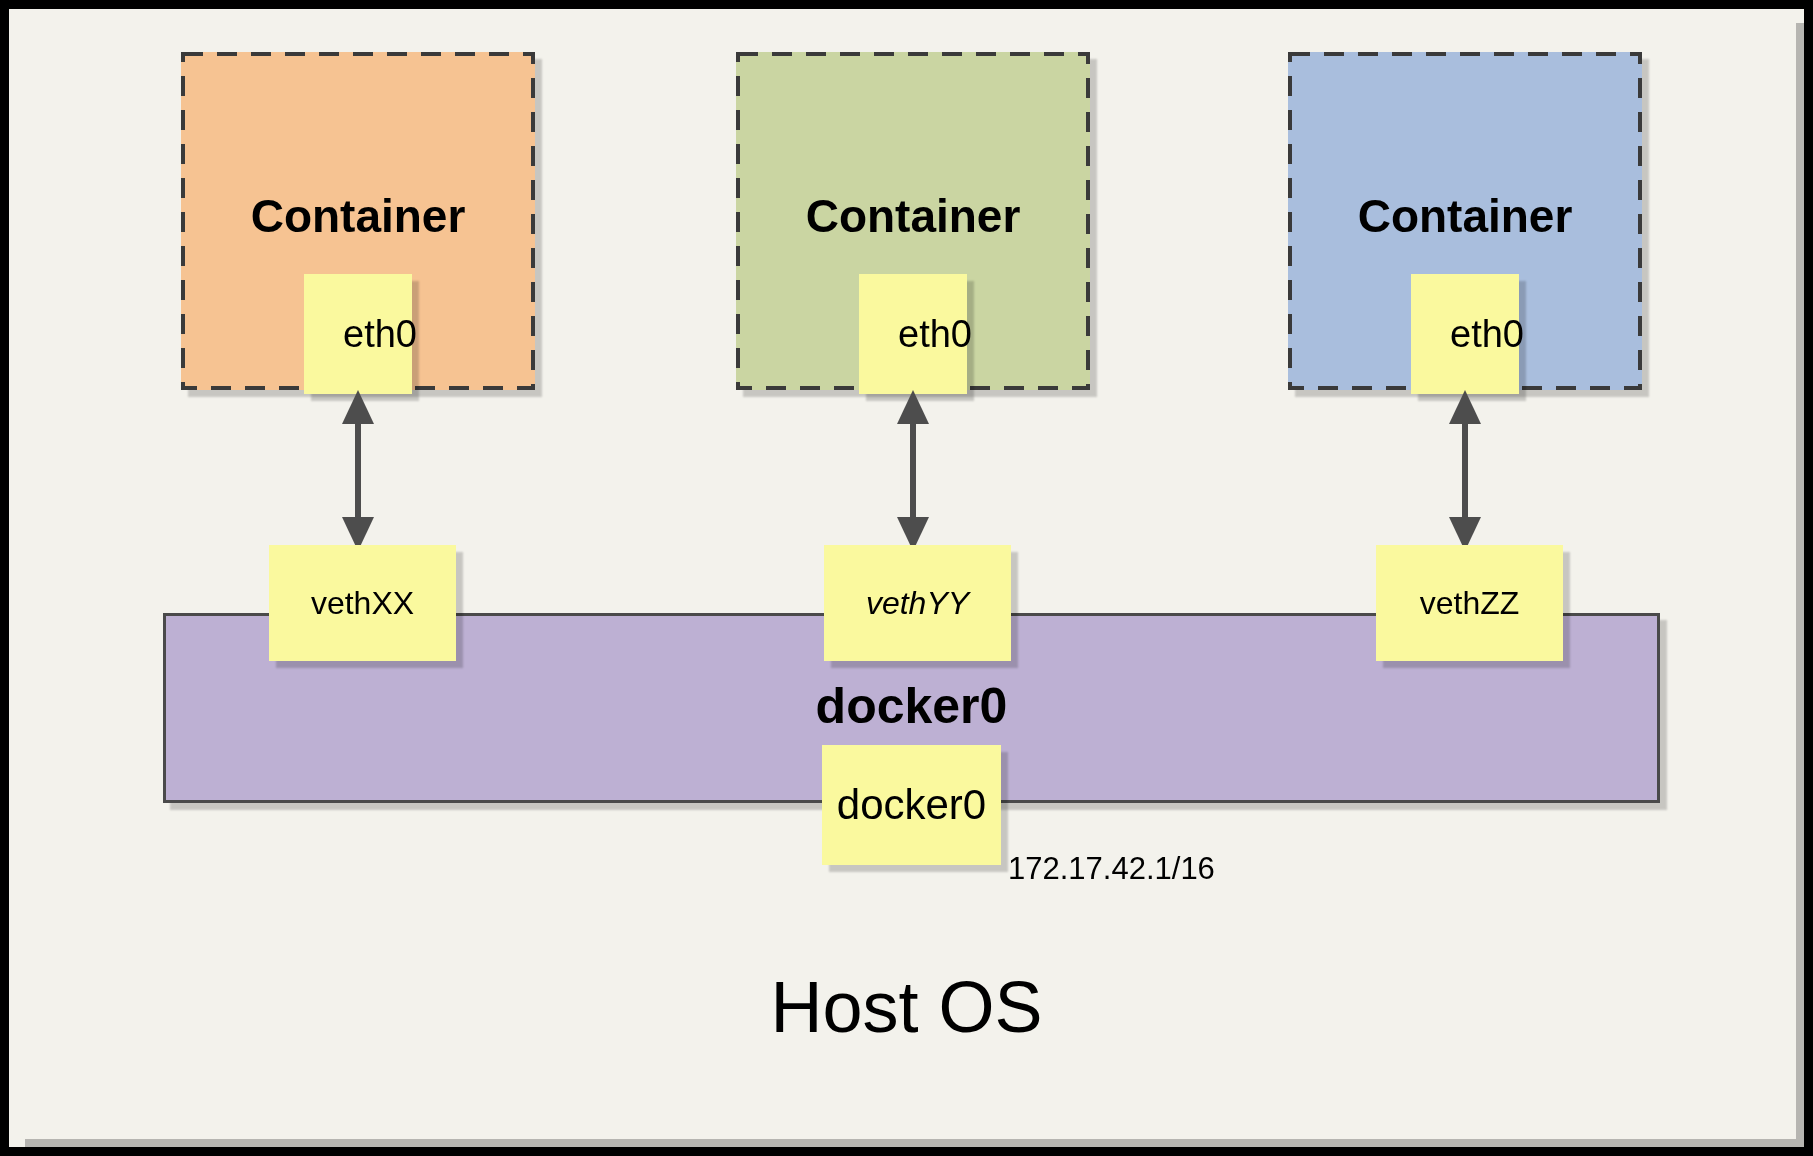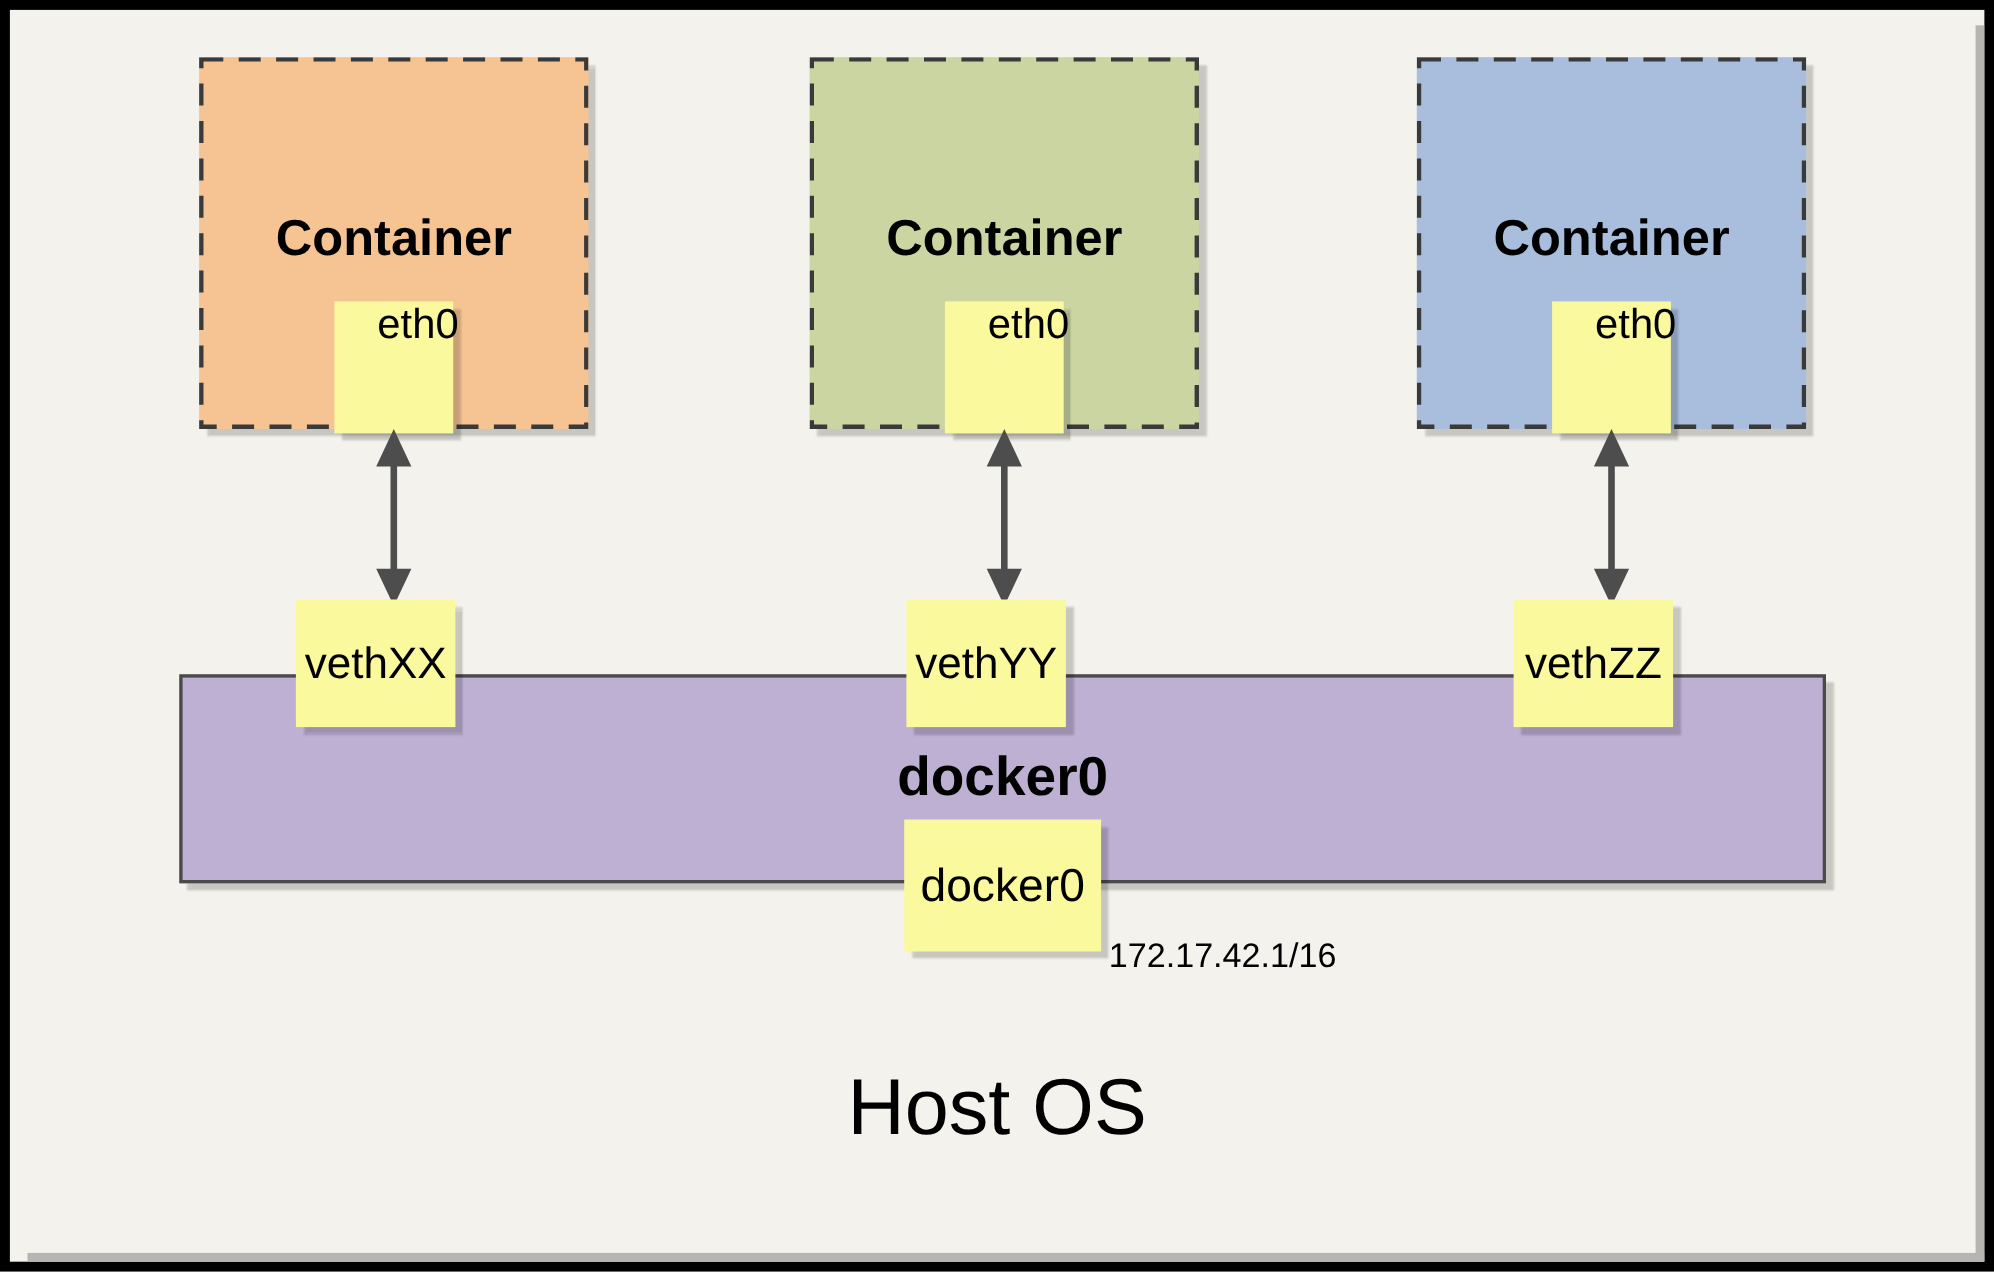--- a/index.html
+++ b/index.html
@@ -52,20 +52,21 @@
   }
 
   .iface-box {
     position: absolute;
     left: 50%;
     bottom: -4px;
     margin-left: -54px;
     width: 108px;
     height: 120px;
     display: flex;
+    align-items: center;
     justify-content: center;
     font-size: 38px;
     padding-left: 44px;
   }
 
   
   .varrow {
     position: absolute;
     top: 414px;
     height: 95px;
@@ -82,26 +83,26 @@
     border-left: 16px solid transparent;
     border-right: 16px solid transparent;
   }
   .varrow::before { top: -33px; border-bottom: 34px solid #4d4d4d; }
   .varrow::after  { bottom: -33px; border-top: 34px solid #4d4d4d; }
 
   
   .veth-box {
     position: absolute;
     top: 536px;
-    width: 145px;
+    width: 187px;
     height: 116px;
     display: flex;
     align-items: center;
     justify-content: center;
-    font-size: 40px;
+    font-size: 32px;
   }
 
   .bridge-bar {
     position: absolute;
     left: 154px;
     top: 604px;
     width: 1497px;
     height: 190px;
     border: 3px solid #4a4a4a;
   }
@@ -185,21 +186,21 @@
 
     <div class="bridge-bar shadow" style="background-color: rgb(189, 176, 211);"></div>
 
     <div class="varrow" style="left:349px"></div>
     <div class="varrow" style="left:904px"></div>
     <div class="varrow" style="left:1456px"></div>
 
     <div class="veth-box shadow" style="left: 260px; background-color: rgb(250, 249, 158);">
       <span>vethXX</span>
     </div>
-    <div class="veth-box shadow" style="left: 815px; background-color: rgb(250, 249, 158);">
+    <div class="veth-box shadow" style="left: 815px; background-color: rgb(250, 249, 158); font-style: italic;">
       <span>vethYY</span>
     </div>
     <div class="veth-box shadow" style="left: 1367px; background-color: rgb(250, 249, 158);">
       <span>vethZZ</span>
     </div>
 
     <div class="bridge-label">docker0</div>
 
     <div class="bridge-iface shadow" style="background-color: rgb(250, 249, 158);">
       <span>docker0</span>

